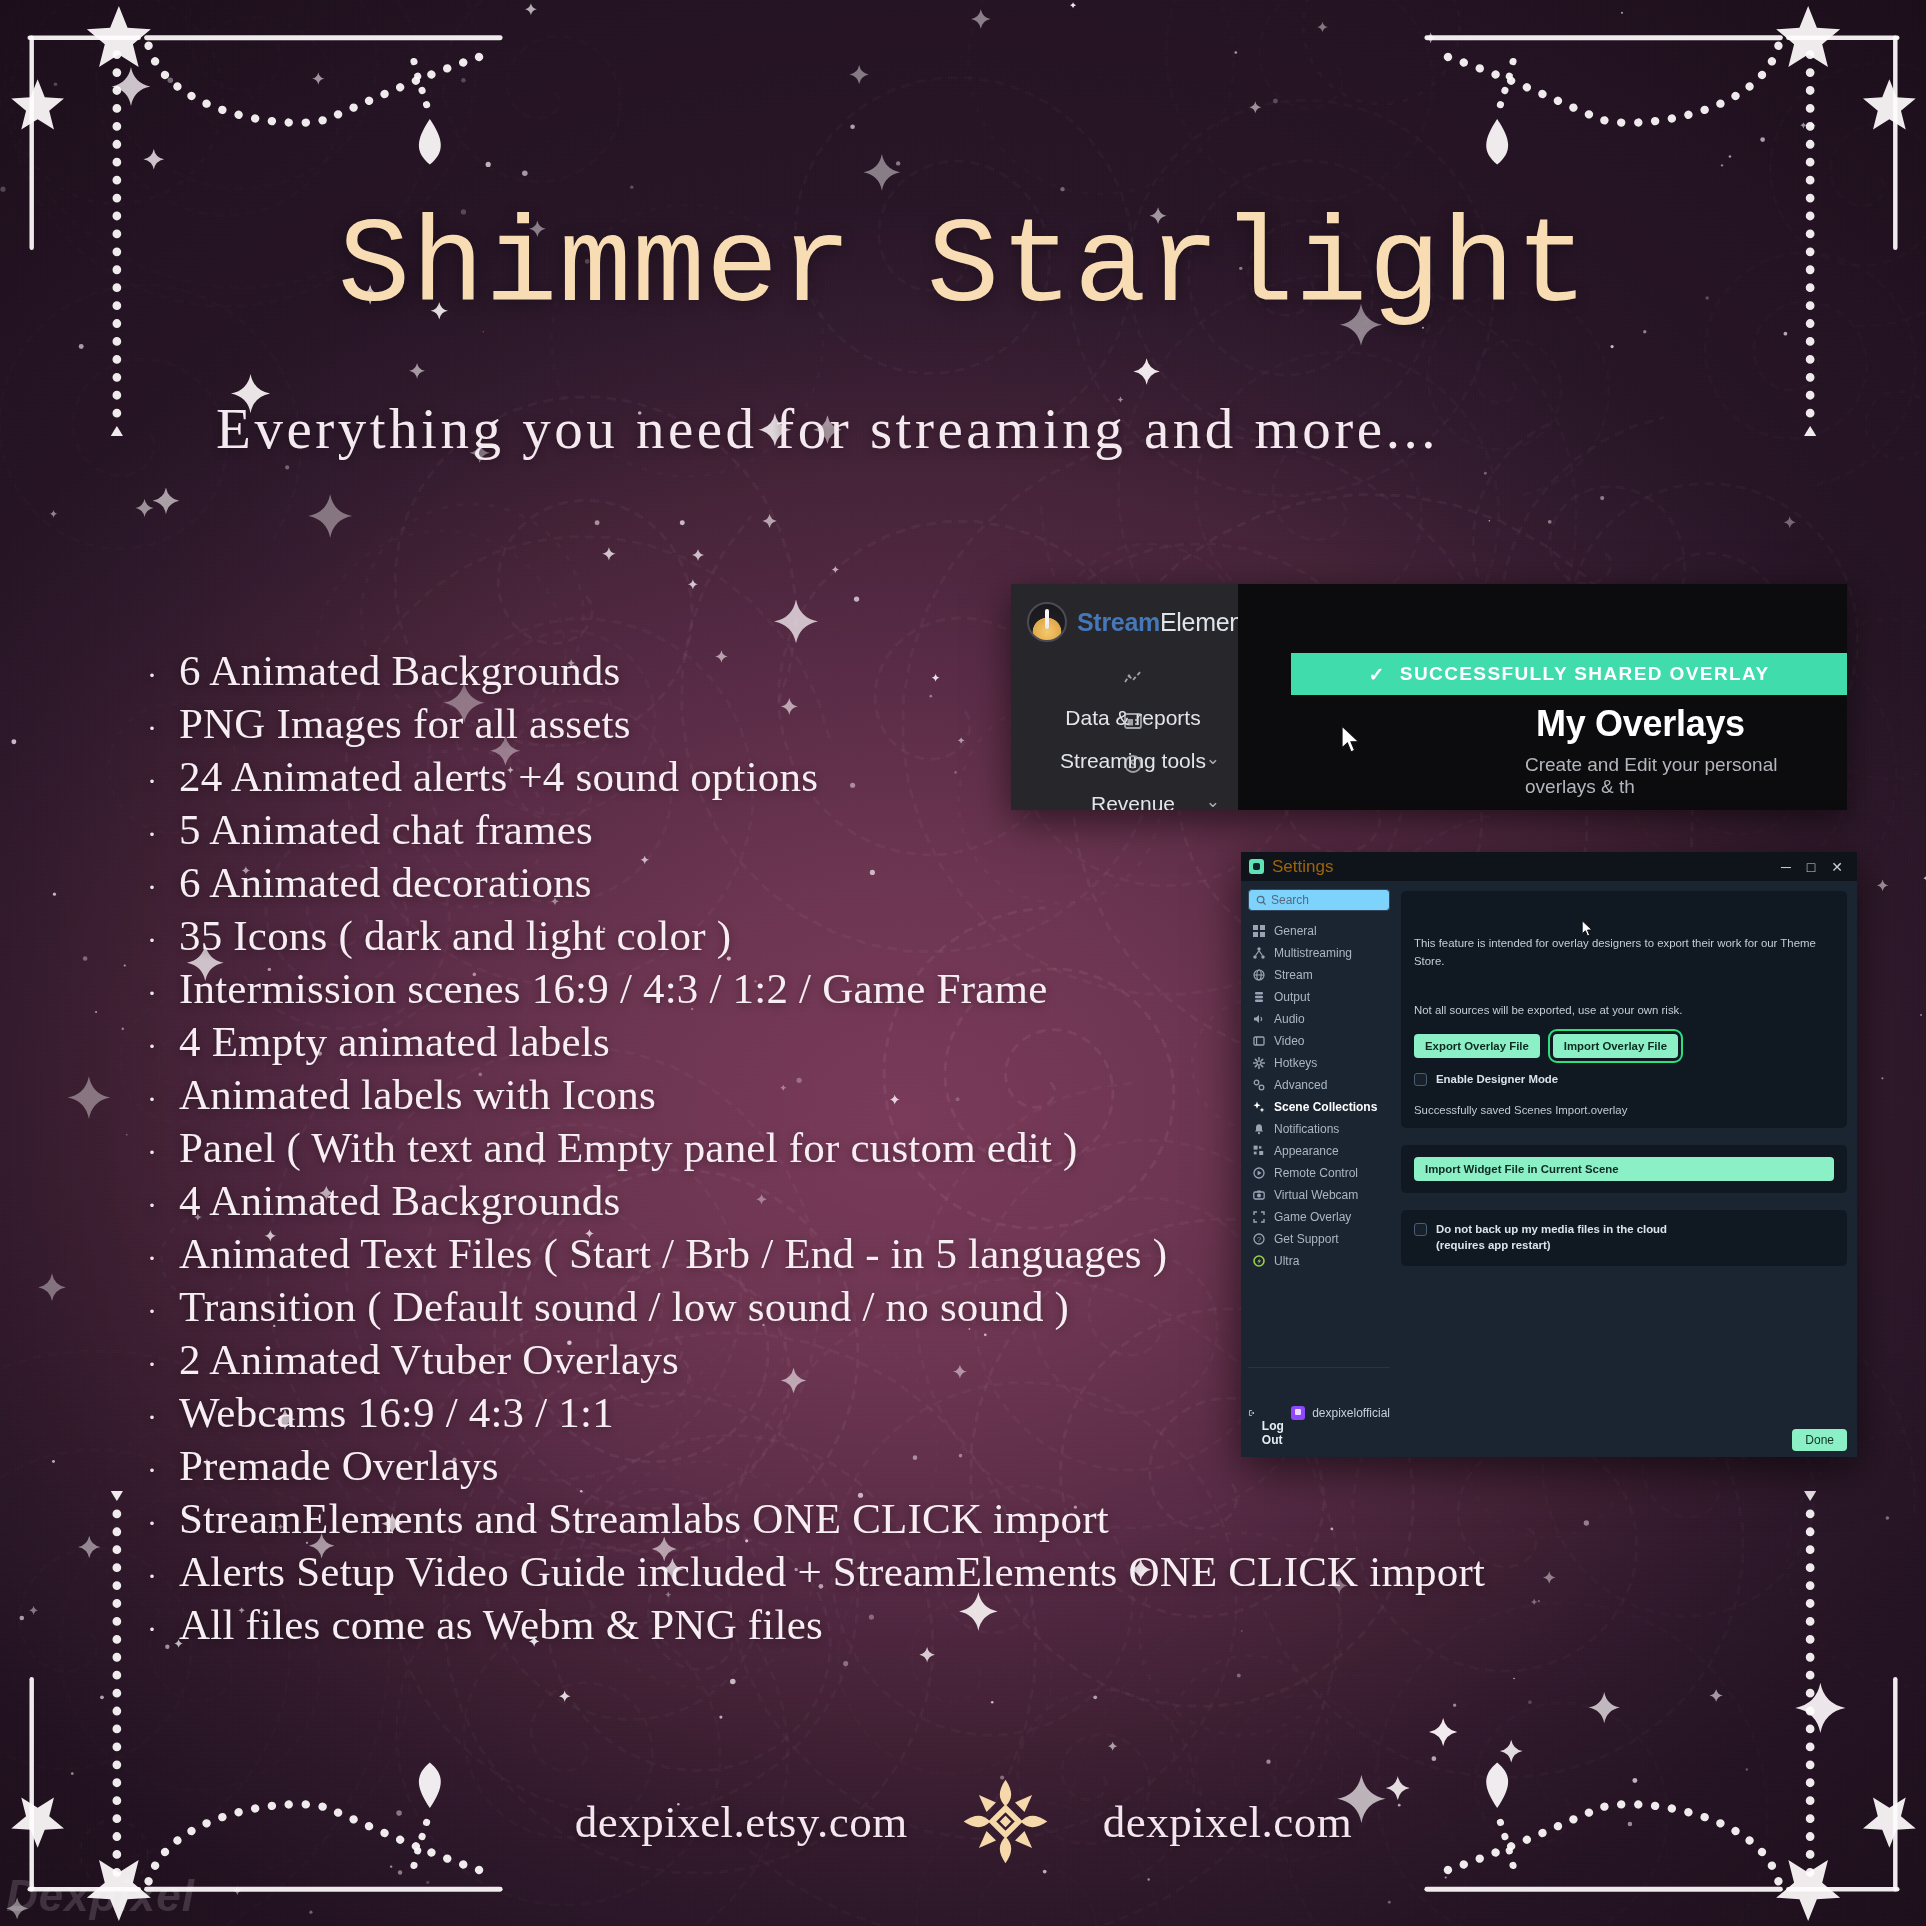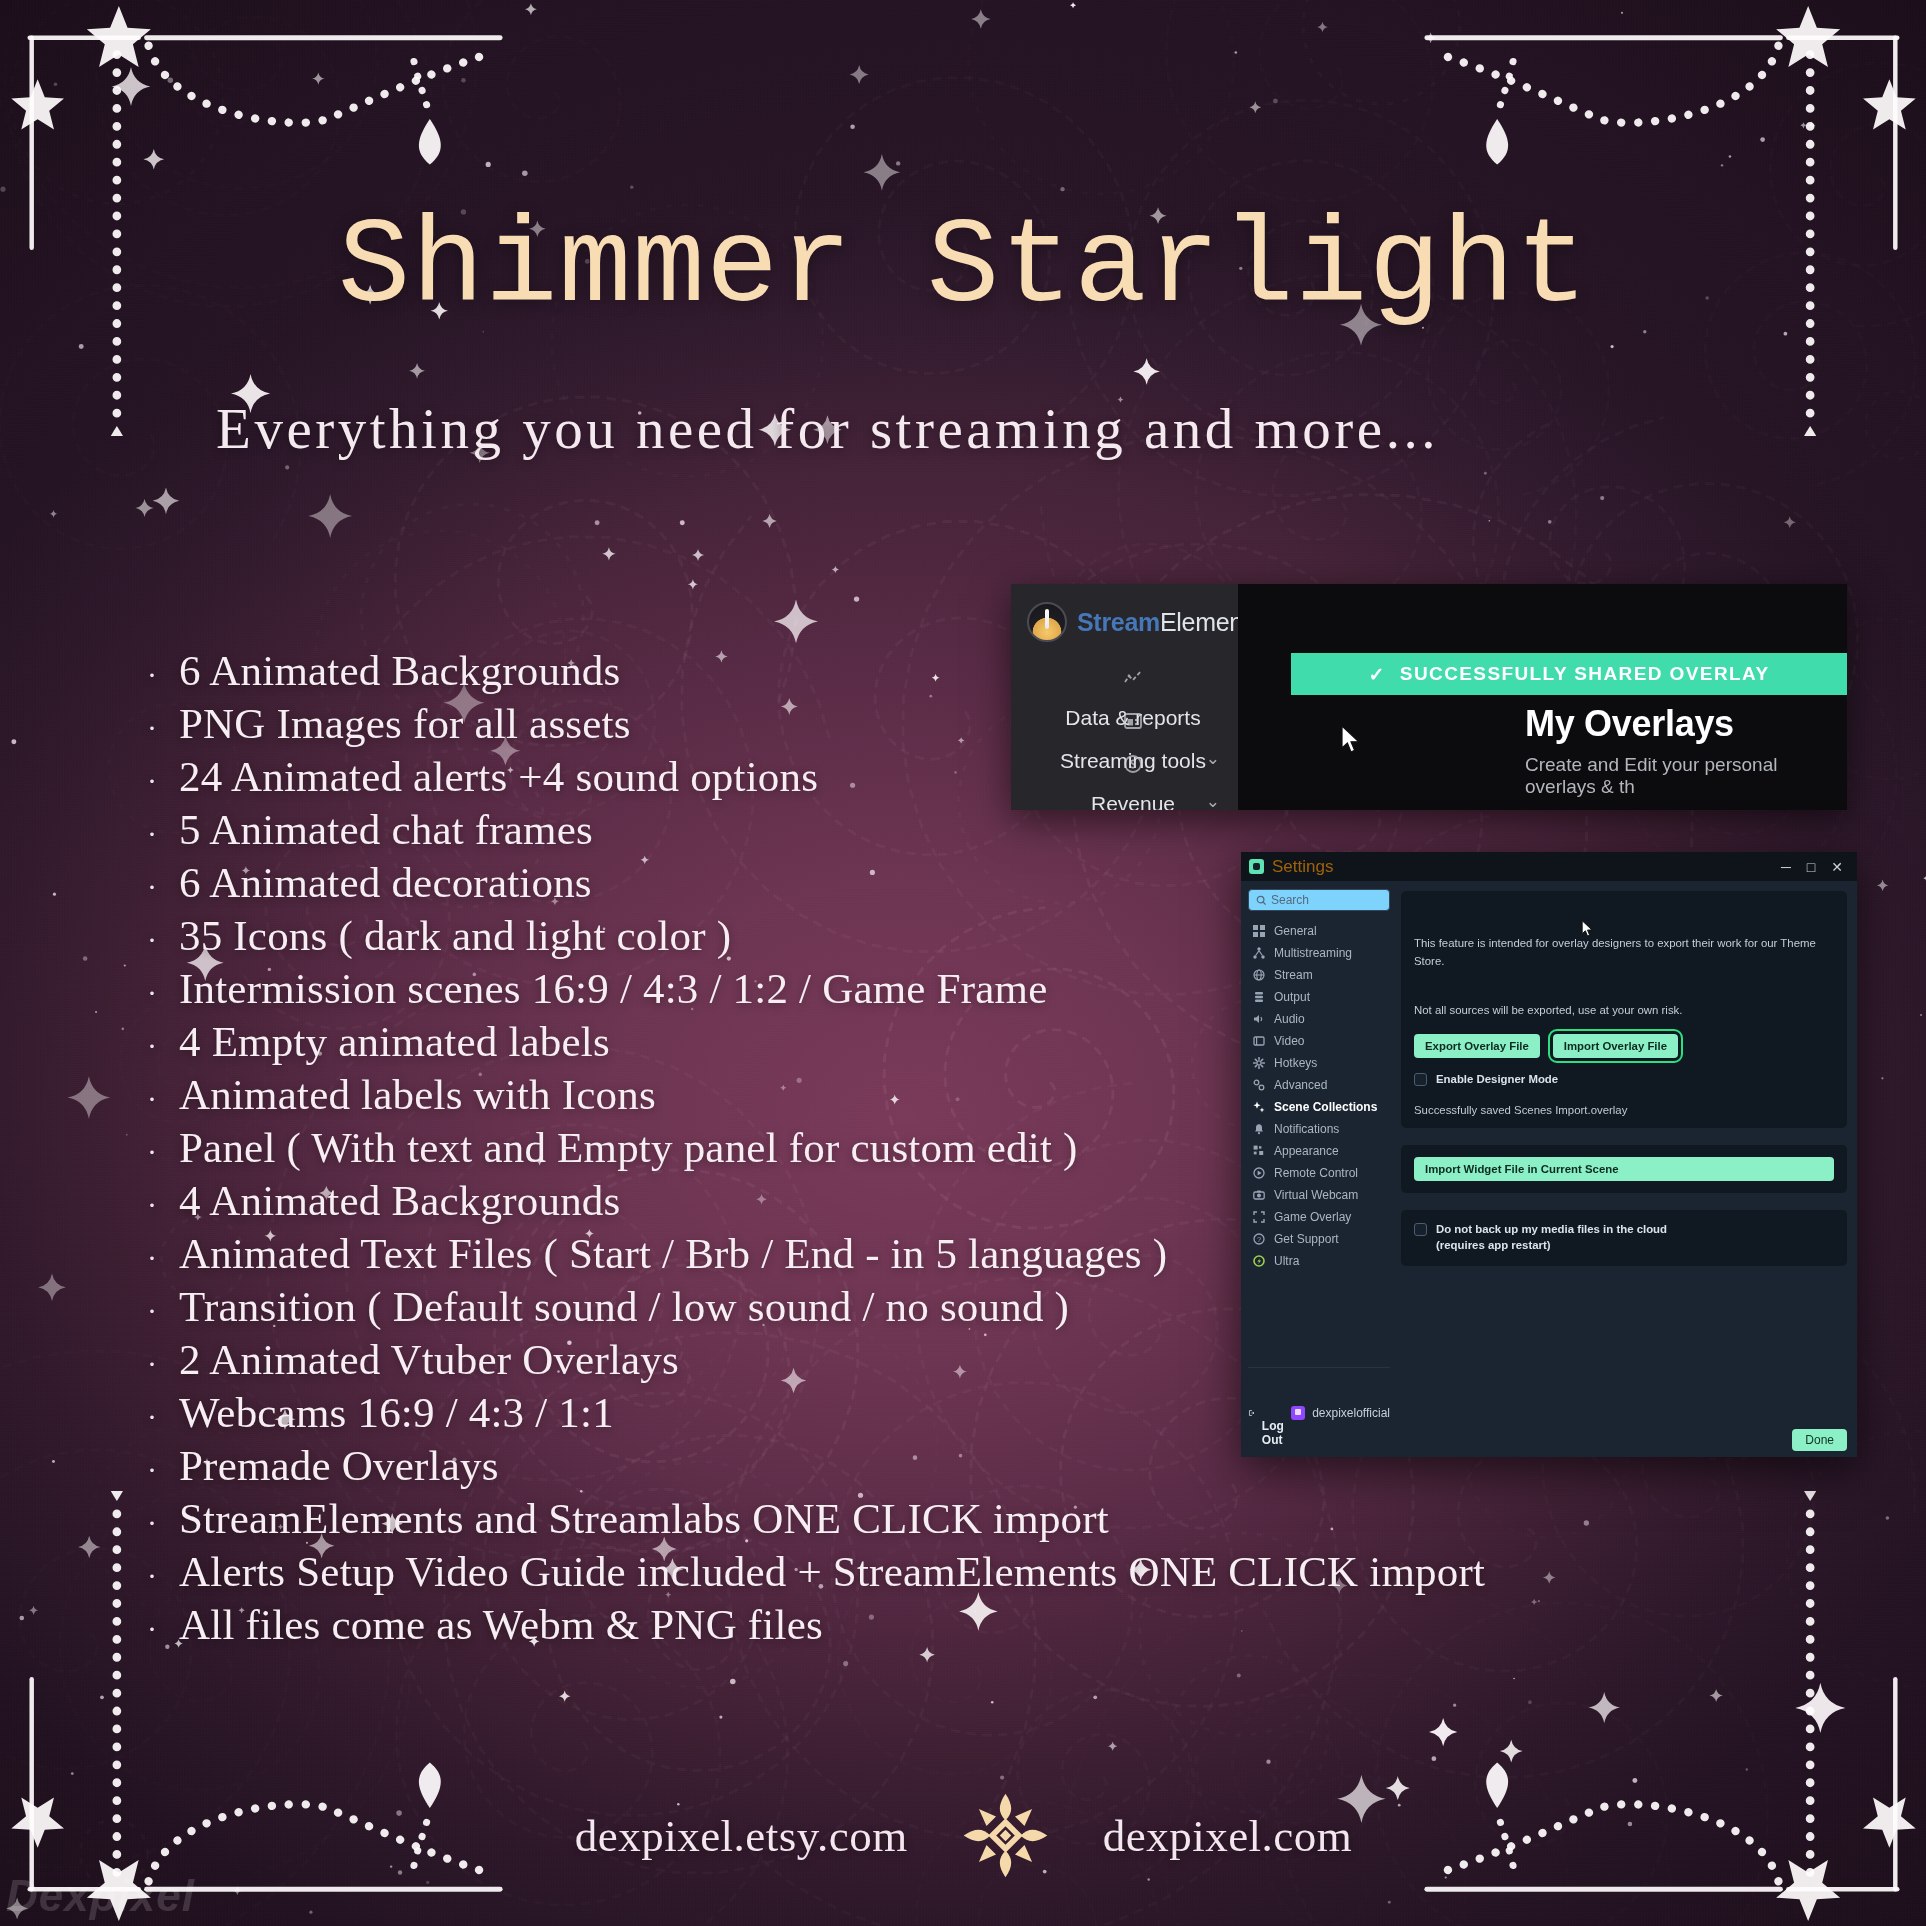--- a/index.html
+++ b/index.html
@@ -79,21 +79,21 @@
   }
   #features li .dot {
     width: 32px; flex: 0 0 32px;
     font-size: 30px; color: #efe4ea;
     line-height: 1;
   }
   #features li .txt { display: inline-block; }
 
   
   #footer {
-    position: absolute; left: 0; bottom: 44px; width: 1927px;
+    position: absolute; left: 0; bottom: 58px; width: 1927px;
     display: flex; align-items: center; justify-content: center; gap: 50px;
   }
   #footer .url {
     font-family: "Liberation Serif", serif;
     font-size: 45px;
     color: #f3e6ee;
     letter-spacing: 0.5px;
     text-shadow: 0 2px 8px rgba(0,0,0,.35);
   }
   #brand-mark { width: 95px; height: 95px; }
@@ -146,21 +146,21 @@
   .se-nav-item .se-chev { margin-left: auto; margin-right: 18px; opacity: .7; font-size: 17px; }
   #se-main { position: absolute; left: 227px; top: 0; right: 0; bottom: 0; background: #0c0c0f; }
   #se-banner {
     position: absolute; left: 53px; top: 69px; right: 0; height: 42px;
     background: #41dcac;
     display: flex; align-items: center; justify-content: center; gap: 14px;
     color: #ffffff; font-family: "Liberation Sans", sans-serif;
     font-size: 19px; font-weight: 600; letter-spacing: 1.4px;
   }
   #se-overlays-title {
-    position: absolute; left: 287px; top: 119px;
+    position: absolute; left: 298px; top: 119px;
     color: #ffffff; font-family: "Liberation Sans", sans-serif;
     font-size: 36px; font-weight: 700; letter-spacing: -0.3px;
   }
   #se-overlays-sub {
     position: absolute; left: 287px; top: 170px;
     color: #b3b6bd; font-family: "Liberation Sans", sans-serif; font-size: 19px;
   }
   #se-cursor { position: absolute; left: 102px; top: 141px; }
 
   

